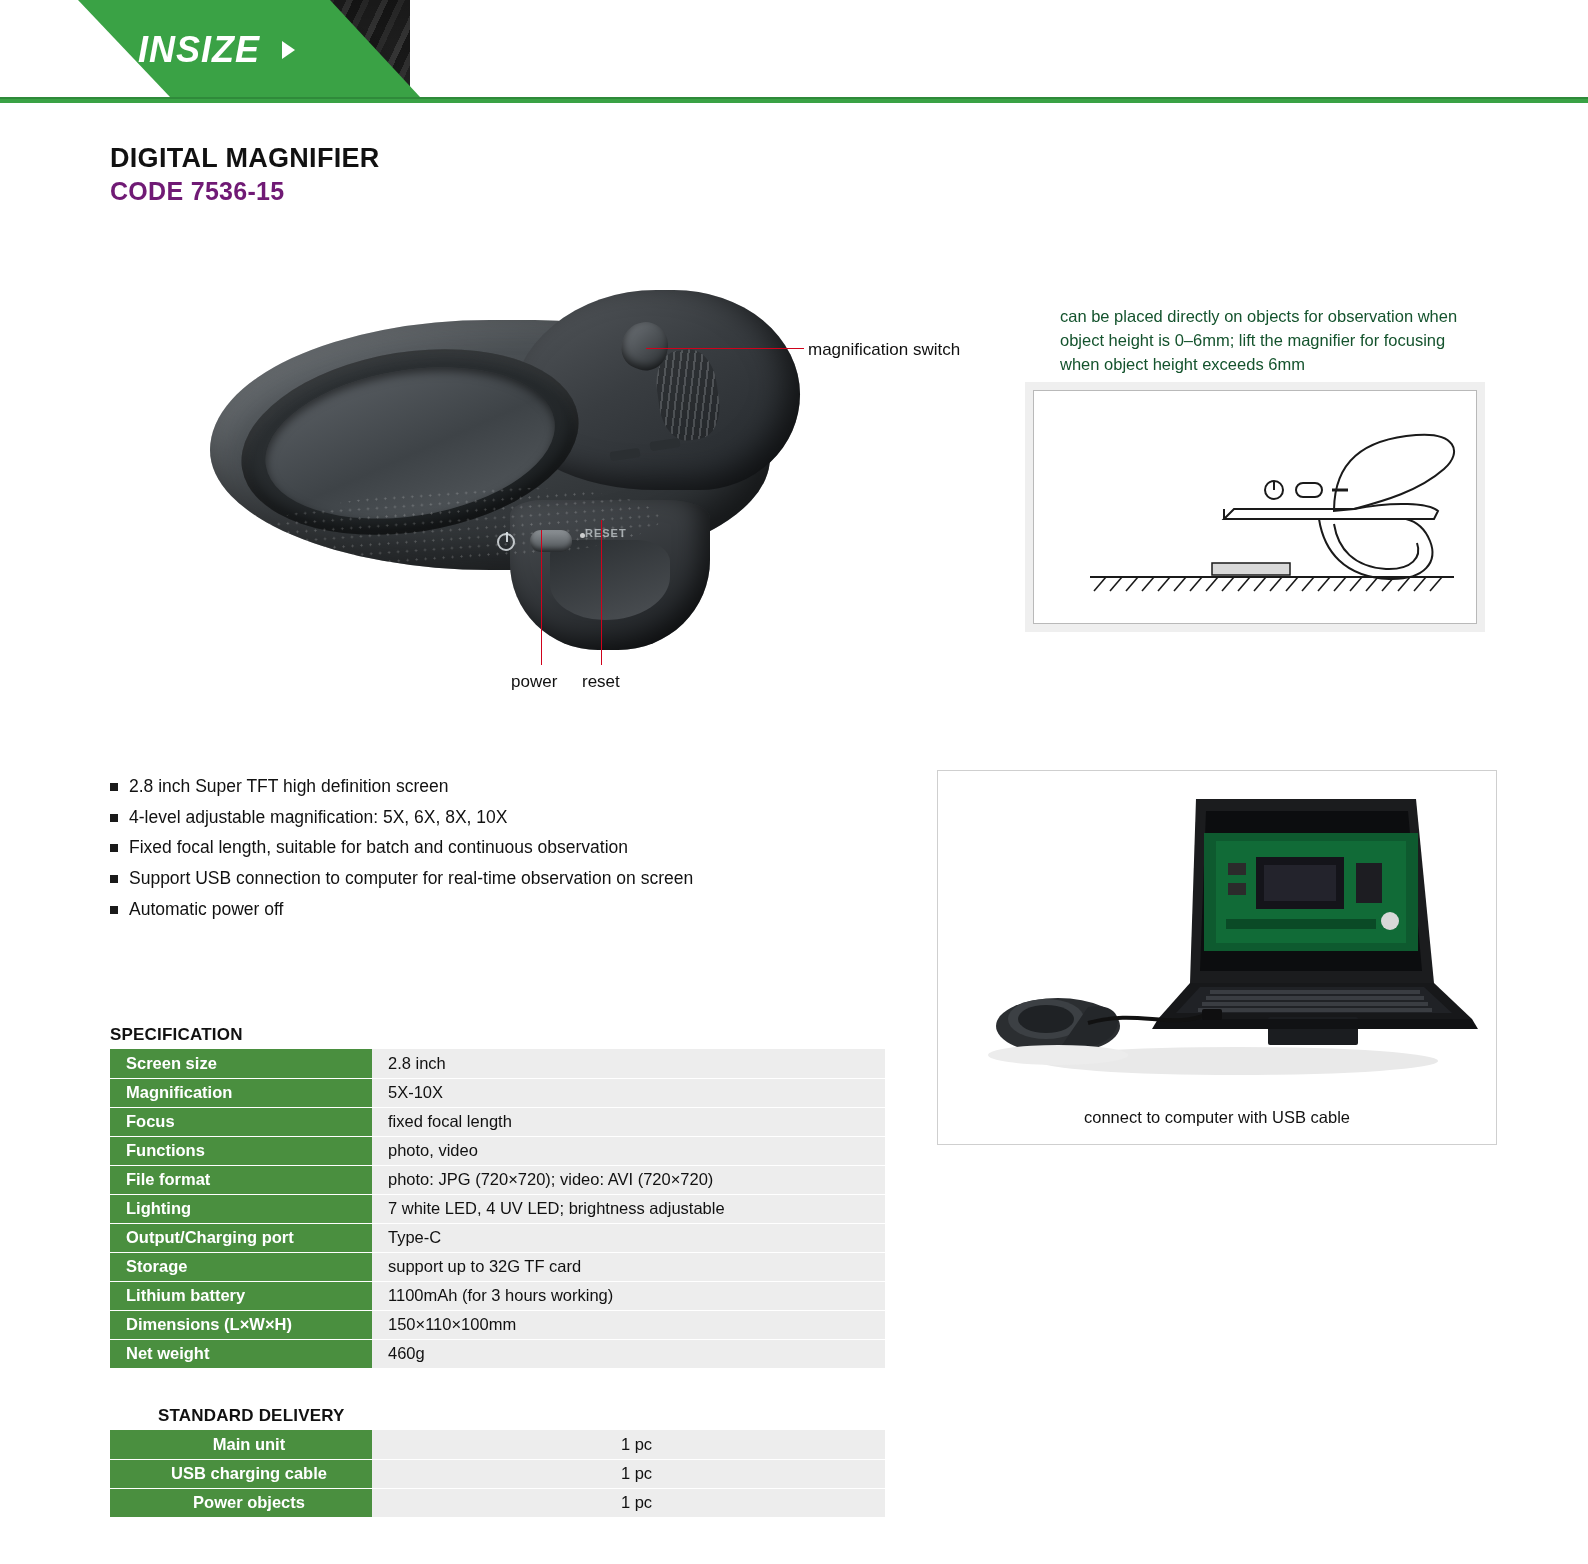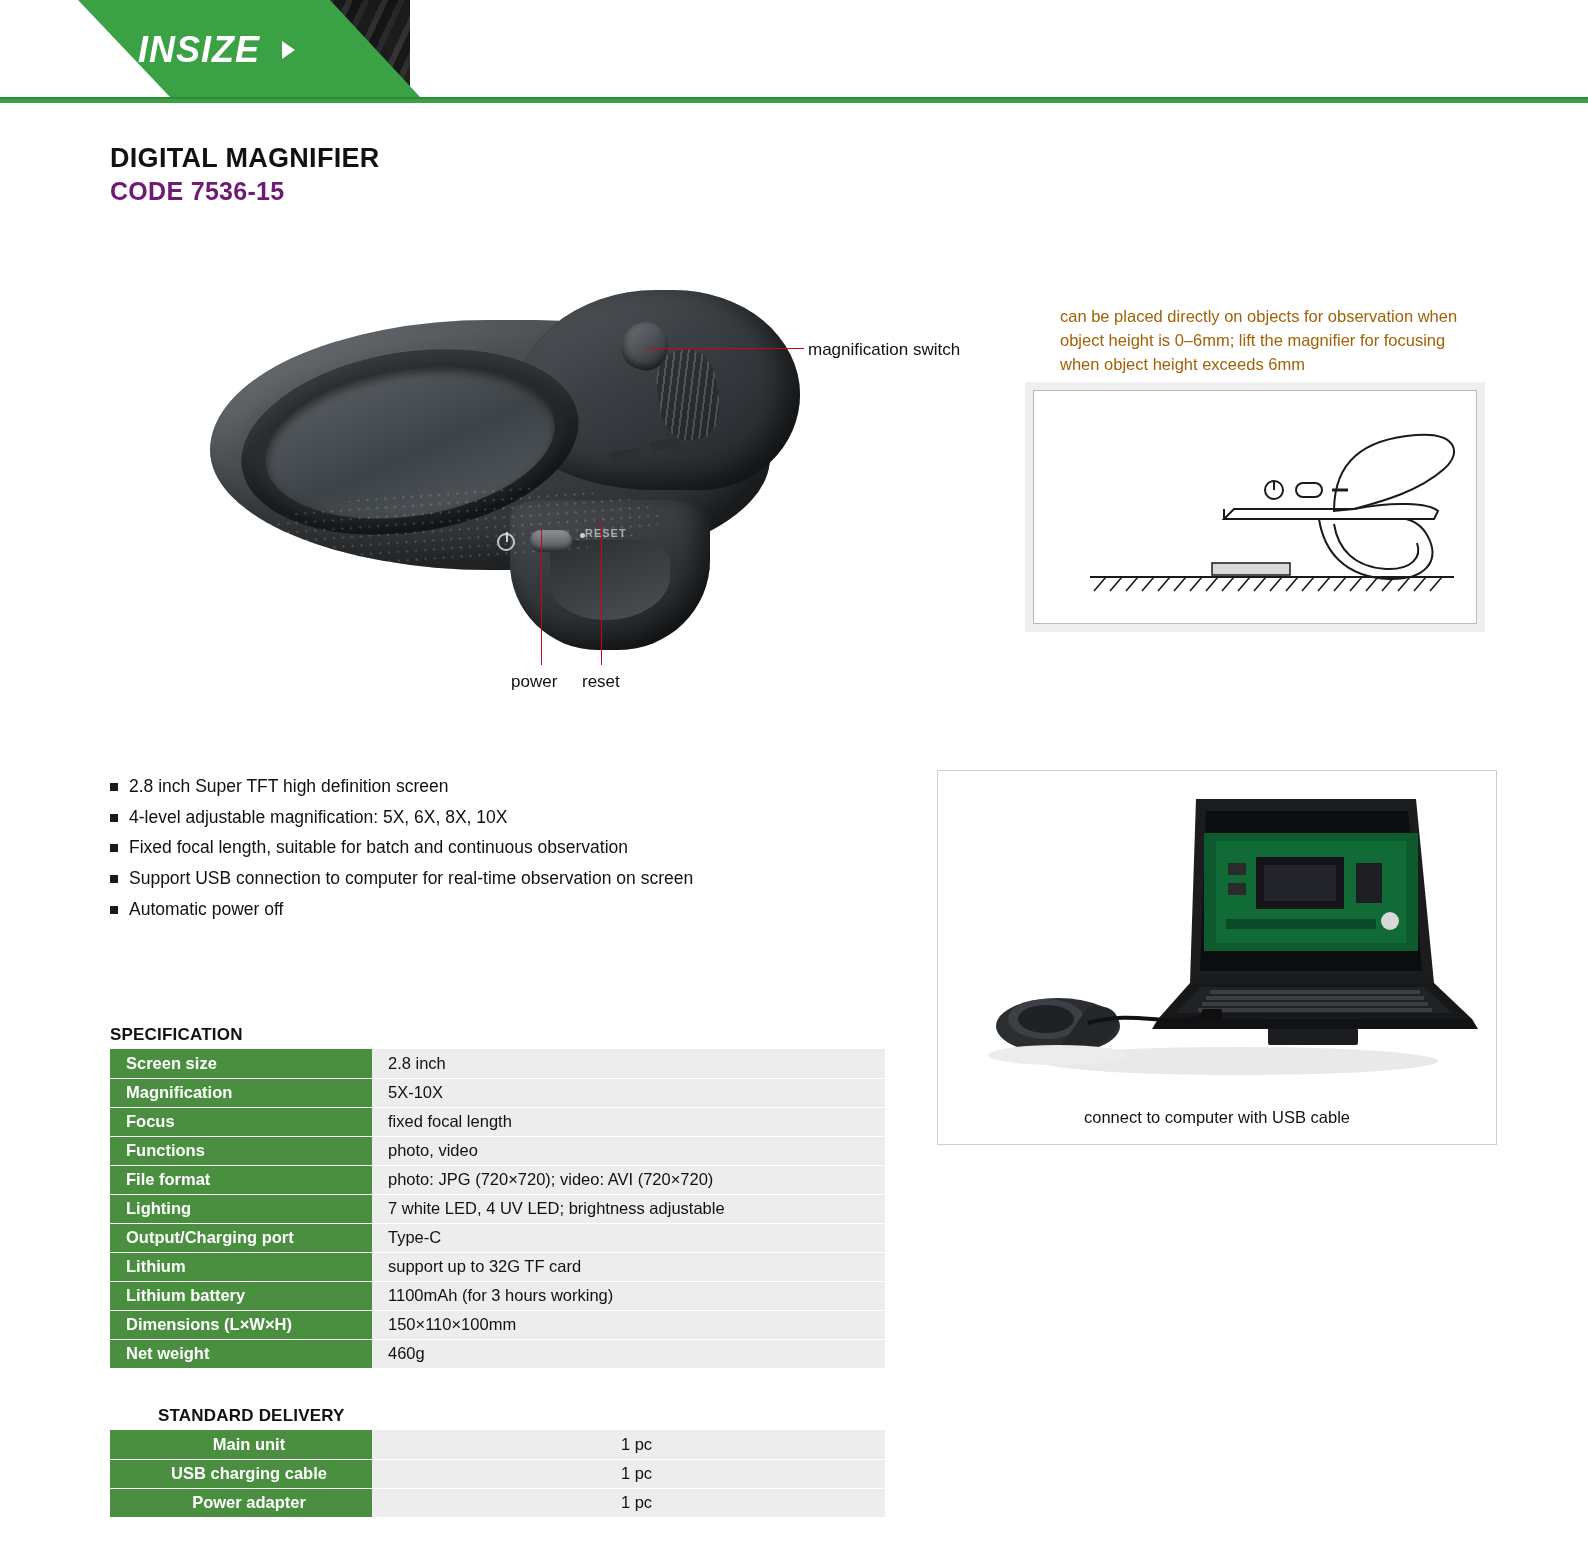--- a/index.html
+++ b/index.html
@@ -197,21 +197,21 @@
   }
 
   
   .callout-line{ position:absolute; background:#d0021b; height:1.4px; transform-origin:left center;}
   .callout-line.v{ width:1.4px; height:auto; background:#d0021b;}
   .callout-label{ position:absolute; font-size:17px; color:#111; white-space:nowrap;}
 
   
   .right-note{
     position:absolute; left:1060px; top:305px; width:420px;
-    font-size:16.5px; line-height:1.45; color:#a16207;
+    font-size:16.5px; line-height:1.45; color:#14532d;
   }
   .diagram-box{
     position:absolute; left:1025px; top:382px; width:460px; height:250px;
     background:#efefef; padding:8px;
   }
   .diagram-inner{
     width:100%; height:100%; background:#fff; border:1px solid #b9b9b9;
     position:relative; overflow:hidden;
   }
 
@@ -454,21 +454,21 @@
     </tr>
     <tr>
       <td class="k">Lighting</td>
       <td class="v">7 white LED, 4 UV LED; brightness adjustable</td>
     </tr>
     <tr>
       <td class="k">Output/Charging port</td>
       <td class="v">Type-C</td>
     </tr>
     <tr>
-      <td class="k">Lithium</td>
+      <td class="k">Storage</td>
       <td class="v">support up to 32G TF card</td>
     </tr>
     <tr>
       <td class="k">Lithium battery</td>
       <td class="v">1100mAh (for 3 hours working)</td>
     </tr>
     <tr>
       <td class="k">Dimensions (L×W×H)</td>
       <td class="v">150×110×100mm</td>
     </tr>
@@ -484,17 +484,17 @@
   <tbody>
     <tr>
       <td class="k">Main unit</td>
       <td class="v">1 pc</td>
     </tr>
     <tr>
       <td class="k">USB charging cable</td>
       <td class="v">1 pc</td>
     </tr>
     <tr>
-      <td class="k">Power adapter</td>
+      <td class="k">Power objects</td>
       <td class="v">1 pc</td>
     </tr>
   </tbody>
 </table>
 
 </body></html>

